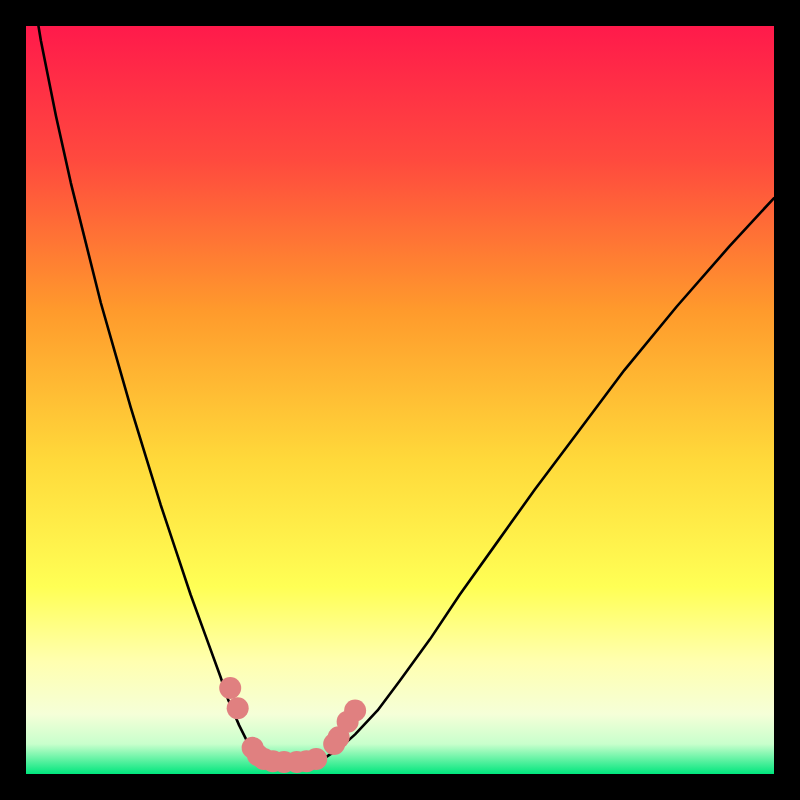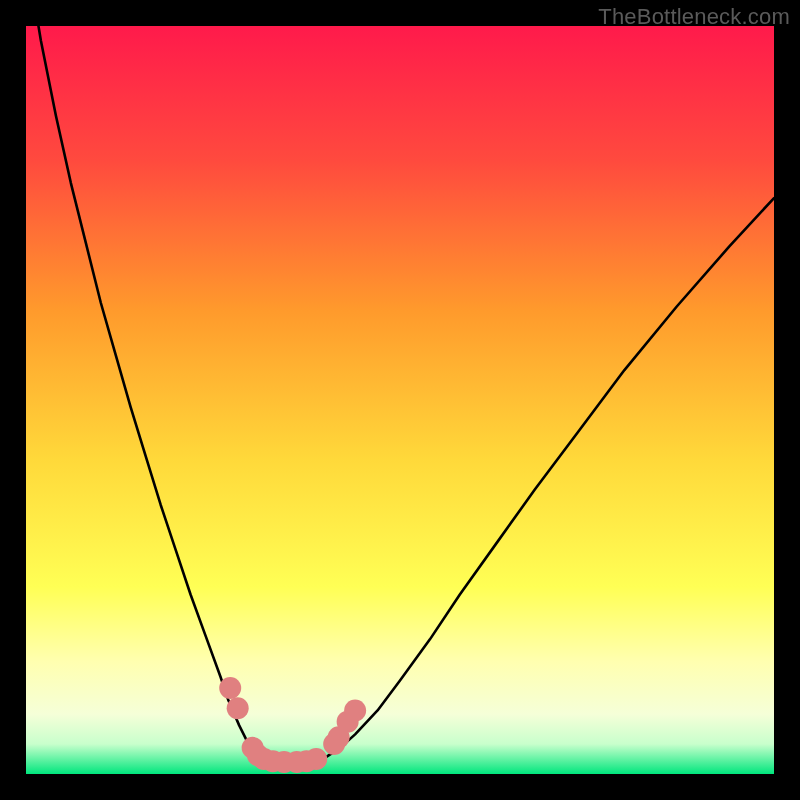--- a/index.html
+++ b/index.html
@@ -78,14 +78,13 @@
           <circle cx="280.50" cy="735.28" r="11" fill="#e08080"></circle>
           <circle cx="290.22" cy="733.04" r="11" fill="#e08080"></circle>
           <circle cx="308.18" cy="718.08" r="11" fill="#e08080"></circle>
           <circle cx="312.66" cy="711.35" r="11" fill="#e08080"></circle>
           <circle cx="321.64" cy="695.64" r="11" fill="#e08080"></circle>
           <circle cx="329.12" cy="684.42" r="11" fill="#e08080"></circle>
         </g>
     </svg>
   </div>
 
-  <div class="watermark">TheBottleneck.com</div>
 </div>
 
 </body></html>

